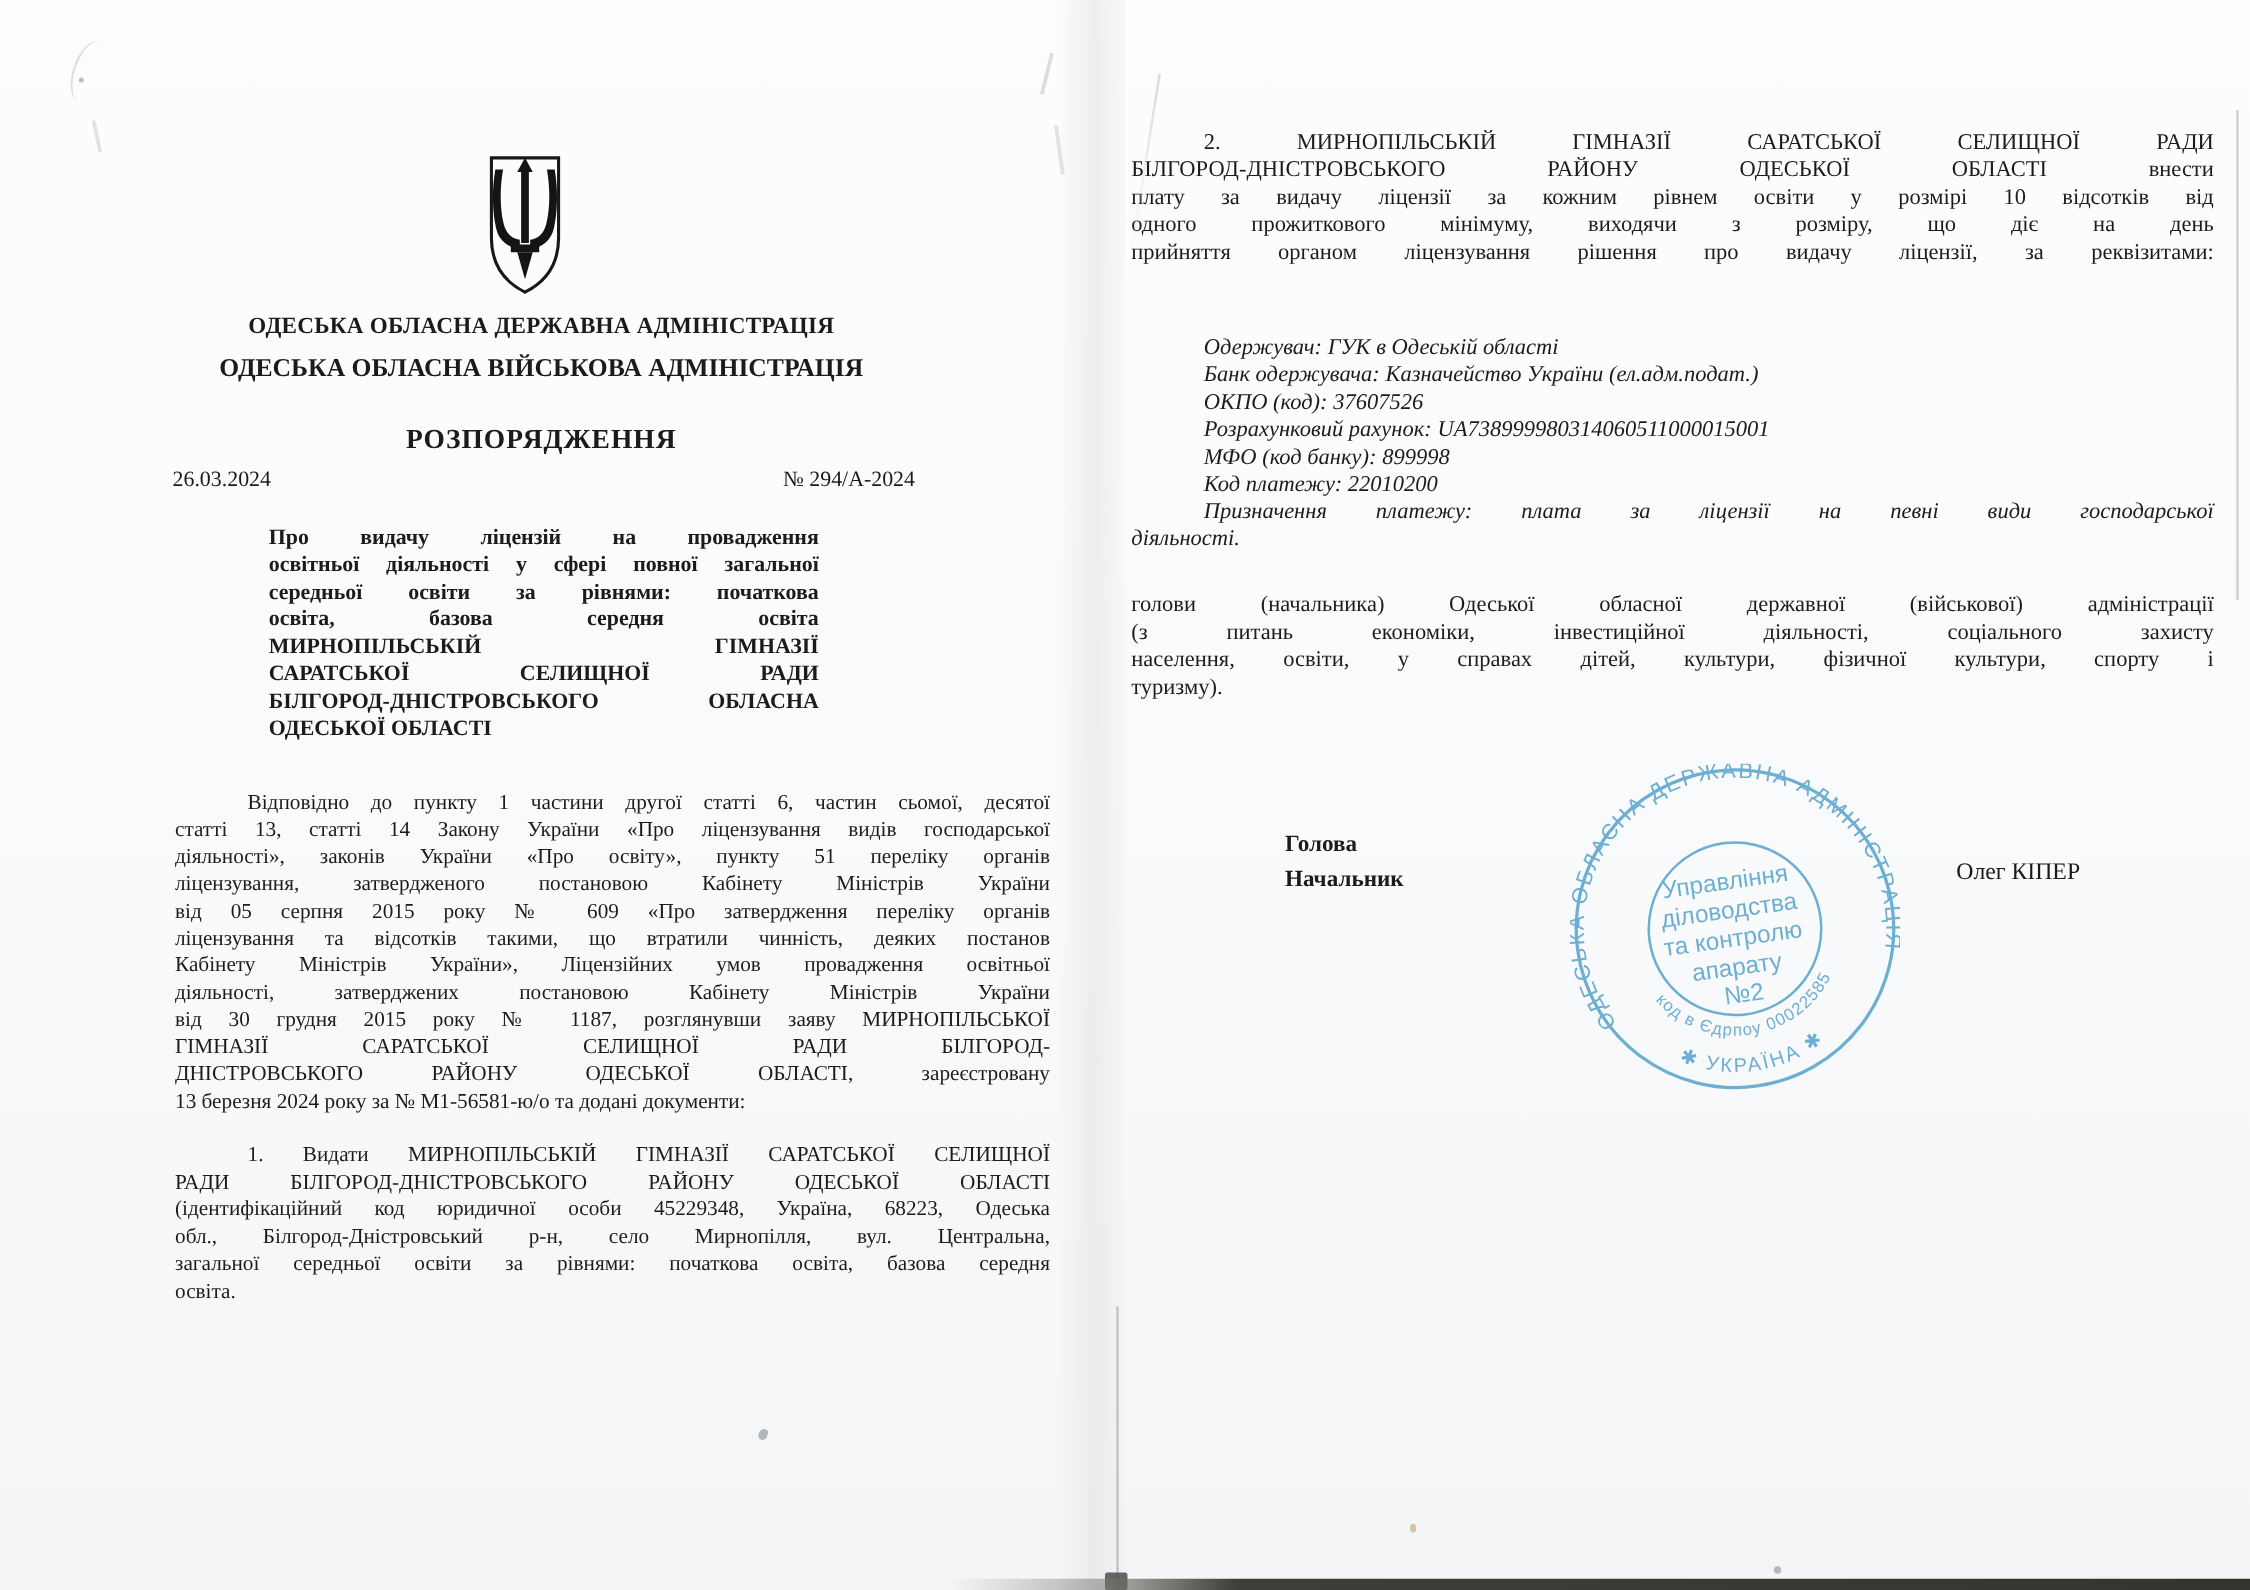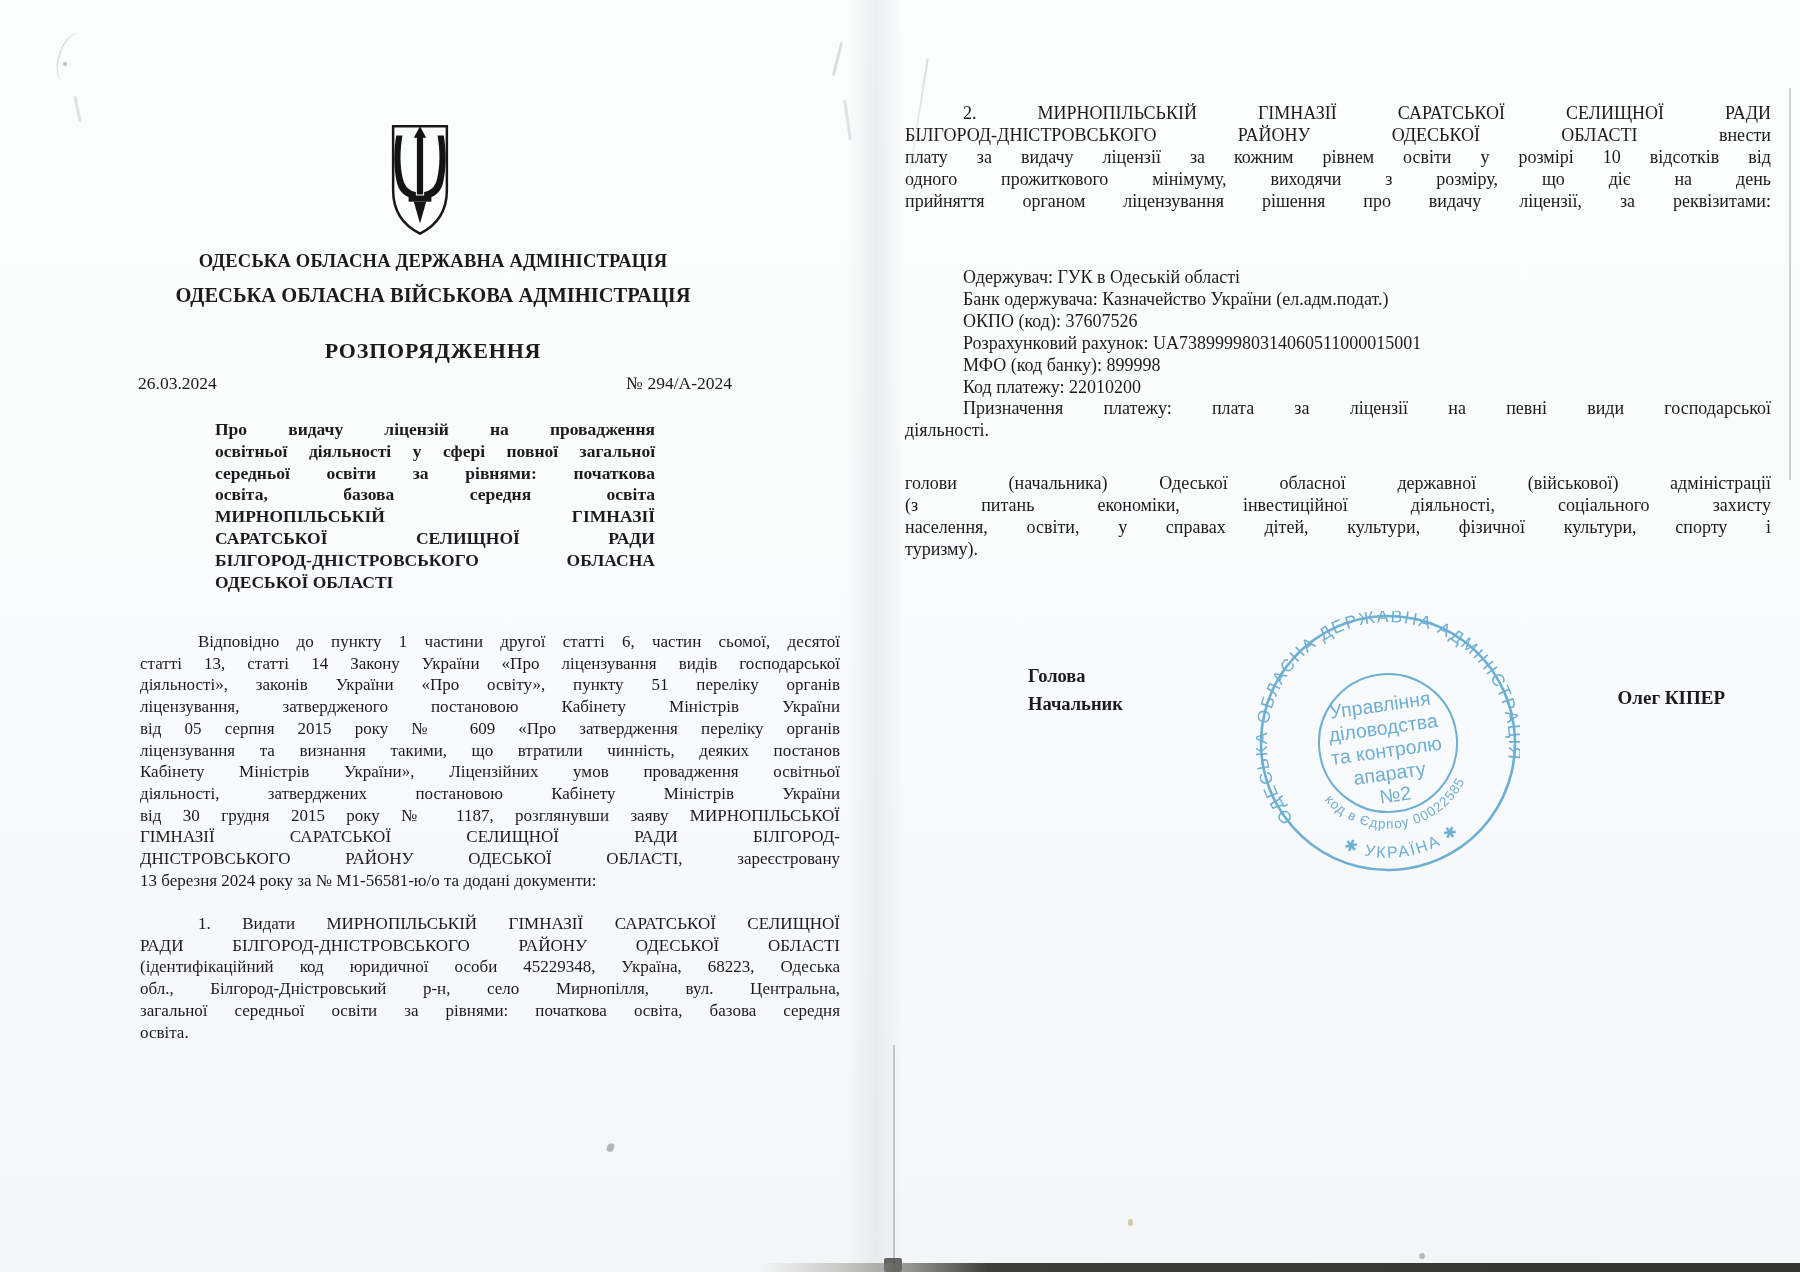--- a/index.html
+++ b/index.html
@@ -29,25 +29,25 @@
   #doctype { left:135px; top:338px; width:596px; font-size:22px; font-weight:bold; letter-spacing:.8px; }
   #daterow { left:138px; top:373px; width:594px; font-size:17.5px; }
   #daterow .date { float:left; }
   #daterow .num  { float:right; }
 
   #subject { left:215px; top:419px; width:440px; font-size:17.5px; font-weight:bold; line-height:21.8px; }
   #para1   { left:140px; top:631px; width:700px; font-size:17px; line-height:21.7px; }
   #item1   { left:140px; top:913px; width:700px; font-size:17px; line-height:21.7px; }
 
   #item2      { left:905px; top:103px; width:866px; font-size:18px; line-height:21.9px; }
-  #requisites { left:905px; top:267px; width:866px; font-size:18px; line-height:21.9px; }
+  #requisites { left:905px; top:267px; width:866px; font-size:18px; line-height:21.9px;font-style:italic; }
   #item3      { left:905px; top:473px; width:866px; font-size:18px; line-height:21.9px; }
 
   #sig-posts { left:1028px; top:662px; font-size:18.5px; font-weight:bold; line-height:28px; }
-  #sig-name  { left:1565px; top:687px; width:160px; font-size:19px; font-weight:bold; text-align:right; white-space:nowrap; }
+  #sig-name  { left:1565px; top:687px; width:160px; font-size:19px; font-weight:normal; text-align:left; white-space:nowrap; }
 
   #trident { left:389px; top:124px; }
 
   #stamp { left:1256px; top:611px; width:264px; height:264px; opacity:.82; }
   #stamp text { font-family:"Liberation Sans", sans-serif; }
 
   
   .edge-right { left:1789px; top:88px; width:2px; height:392px; background:#c3c7ca; opacity:.8; }
   .seam { left:893px; top:1045px; width:2px; height:227px; background:#a9adb0; opacity:.65; }
   .seam-foot { left:884px; top:1258px; width:18px; height:14px; background:#4e4e48; border-radius:2px; opacity:.85; }
@@ -99,21 +99,21 @@
     <div class="line str">САРАТСЬКОЇ СЕЛИЩНОЇ РАДИ</div>
     <div class="line str">БІЛГОРОД-ДНІСТРОВСЬКОГО ОБЛАСНА</div>
     <div class="line">ОДЕСЬКОЇ ОБЛАСТІ</div>
   </div>
 <div id="para1" class="blk">
     <div class="line ind str">Відповідно до пункту 1 частини другої статті 6, частин сьомої, десятої</div>
     <div class="line str">статті 13, статті 14 Закону України «Про ліцензування видів господарської</div>
     <div class="line str">діяльності», законів України «Про освіту», пункту 51 переліку органів</div>
     <div class="line str">ліцензування, затвердженого постановою Кабінету Міністрів України</div>
     <div class="line str">від 05 серпня 2015 року № 609 «Про затвердження переліку органів</div>
-    <div class="line str">ліцензування та визнання такими, що втратили чинність, деяких постанов</div>
+    <div class="line str">ліцензування та відсотків такими, що втратили чинність, деяких постанов</div>
     <div class="line str">Кабінету Міністрів України», Ліцензійних умов провадження освітньої</div>
     <div class="line str">діяльності, затверджених постановою Кабінету Міністрів України</div>
     <div class="line str">від 30 грудня 2015 року № 1187, розглянувши заяву МИРНОПІЛЬСЬКОЇ</div>
     <div class="line str">ГІМНАЗІЇ САРАТСЬКОЇ СЕЛИЩНОЇ РАДИ БІЛГОРОД-</div>
     <div class="line str">ДНІСТРОВСЬКОГО РАЙОНУ ОДЕСЬКОЇ ОБЛАСТІ, зареєстровану</div>
     <div class="line">13 березня 2024 року за № М1-56581-ю/о та додані документи:</div>
   </div>
 <div id="item1" class="blk">
     <div class="line ind str">1. Видати МИРНОПІЛЬСЬКІЙ ГІМНАЗІЇ САРАТСЬКОЇ СЕЛИЩНОЇ</div>
     <div class="line str">РАДИ БІЛГОРОД-ДНІСТРОВСЬКОГО РАЙОНУ ОДЕСЬКОЇ ОБЛАСТІ</div>

